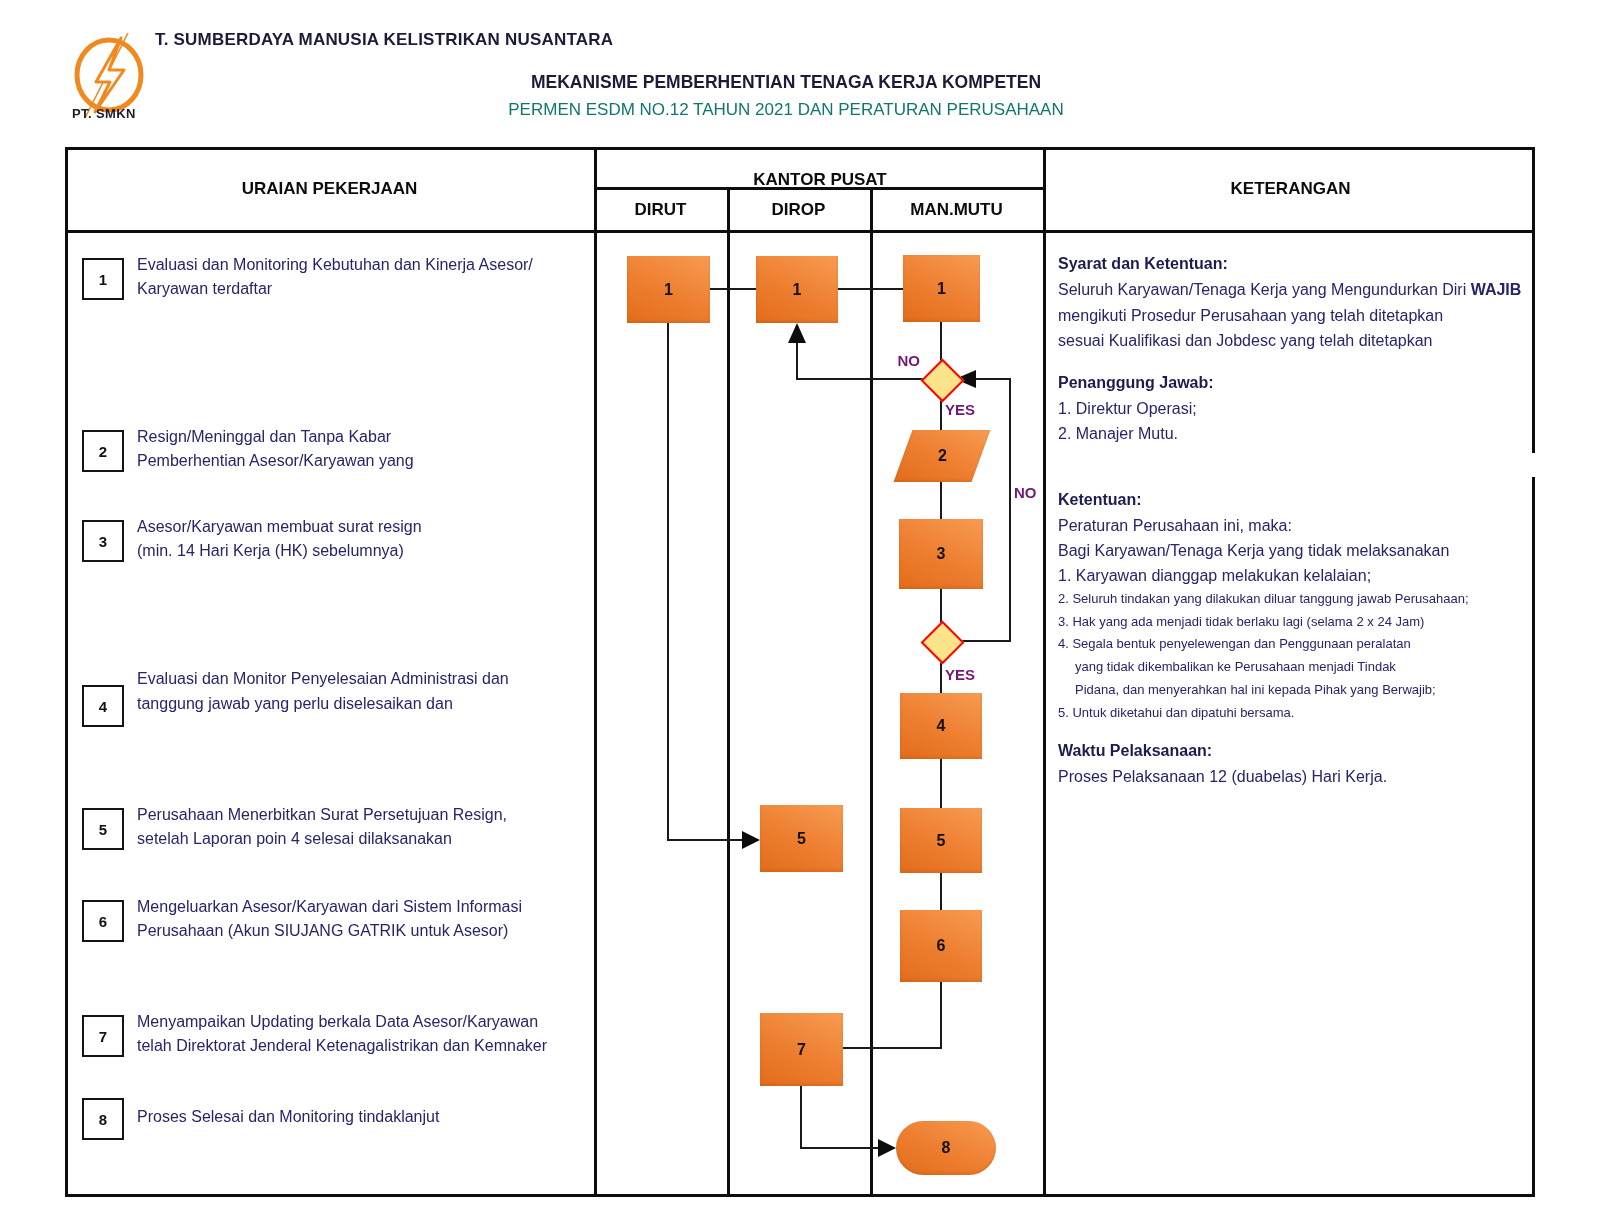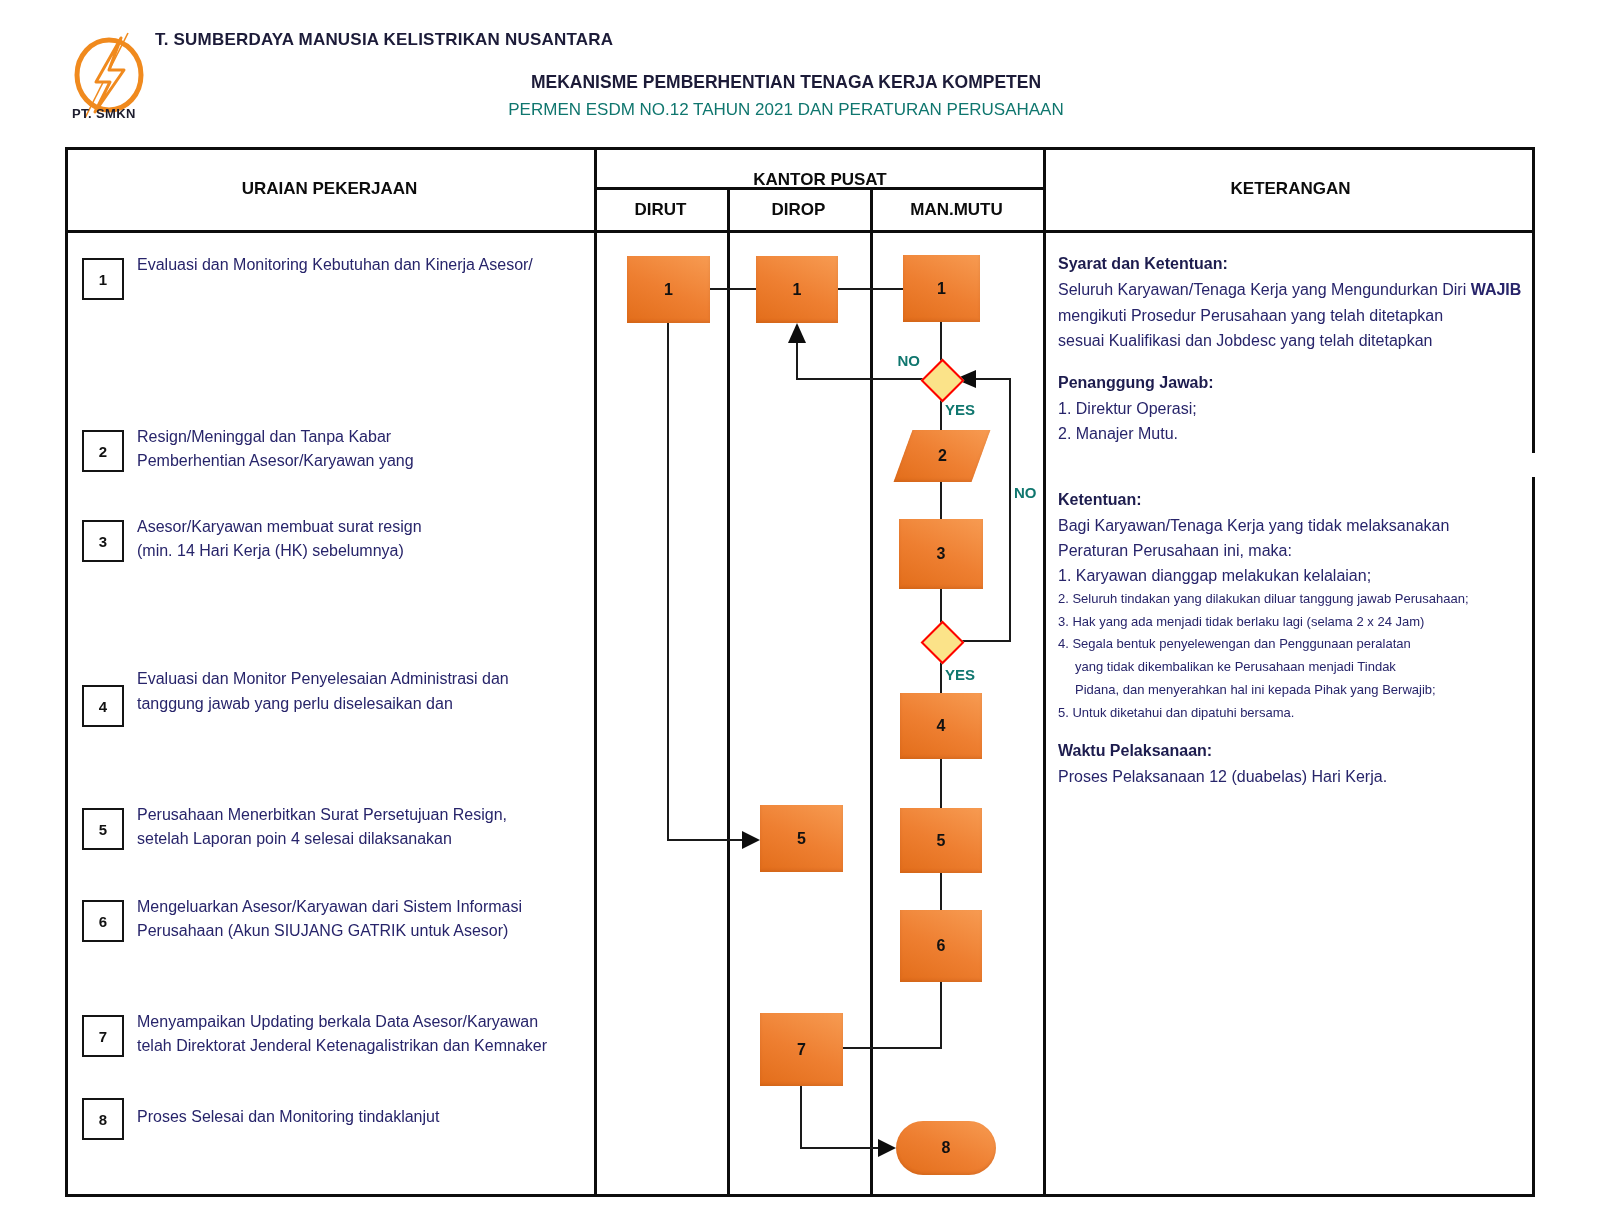--- a/index.html
+++ b/index.html
@@ -24,21 +24,21 @@
   .u-text div{white-space:nowrap;}
   
   .fnode{position:absolute;display:flex;align-items:center;justify-content:center;
          background:linear-gradient(205deg,#f79b52 0%,#ee7f31 52%,#e26d1a 100%);
          color:#111;font-weight:bold;font-size:16px;box-shadow:inset 0 -2px 3px rgba(120,50,0,.15);}
   .stadium{border-radius:27px;}
   .skewed{transform:skewX(-20deg);}
   .skewed span{transform:skewX(20deg);}
   .diamond{position:absolute;width:27px;height:27px;background:#fbe389;border:2.5px solid #fe0000;
            transform:rotate(45deg);}
-  .flabel{position:absolute;font-size:15px;font-weight:bold;color:#0f766e;}
+  .flabel{position:absolute;font-size:15px;font-weight:bold;color:#701a75;}
   
   .ket{position:absolute;left:993px;top:100px;width:482px;color:#27246a;}
   .ket-section{margin:0;}
   .ket-h{font-size:16px;font-weight:bold;color:#1d1c4e;line-height:26px;white-space:nowrap;}
   .ket-line{font-size:16px;line-height:25.5px;white-space:nowrap;}
   .ket-line.first-list{line-height:24.5px;}
   .ket-line.small{font-size:13px;line-height:22.7px;}
   .ket-line.indent{padding-left:17px;}
   .ket-line b{font-weight:bold;}
   svg.connectors{position:absolute;left:0;top:0;}
@@ -79,20 +79,21 @@
     <div class="hlabel" style="left:529px;top:53px;width:133px;">DIRUT</div>
     <div class="hlabel" style="left:662px;top:53px;width:143px;">DIROP</div>
     <div class="hlabel" style="left:805px;top:53px;width:173px;">MAN.MUTU</div>
     <div class="hlabel" style="left:981px;top:32px;width:489px;">KETERANGAN</div>
 
     <div id="uraian-rows">
         <div class="u-row" style="top: 111px;">
           <div class="numbox">1</div>
           <div class="u-text" style="top: -5.5px;">
             <div>Evaluasi dan Monitoring Kebutuhan dan Kinerja Asesor/</div>
+            <div>Karyawan terdaftar</div>
           </div>
         </div>
         <div class="u-row" style="top: 283px;">
           <div class="numbox">2</div>
           <div class="u-text" style="top: -5.5px;">
             <div>Resign/Meninggal dan Tanpa Kabar</div>
             <div>Pemberhentian Asesor/Karyawan yang</div>
           </div>
         </div>
         <div class="u-row" style="top: 373px;">
@@ -211,22 +212,22 @@
           <div class="ket-line"><span>mengikuti Prosedur Perusahaan yang telah ditetapkan</span></div>
           <div class="ket-line"><span>sesuai Kualifikasi dan Jobdesc yang telah ditetapkan</span></div>
         </div>
         <div class="ket-section" style="margin-top: 16px;">
           <div class="ket-h">Penanggung Jawab:</div>
           <div class="ket-line"><span>1. Direktur Operasi;</span></div>
           <div class="ket-line"><span>2. Manajer Mutu.</span></div>
         </div>
         <div class="ket-section" style="margin-top: 40px;">
           <div class="ket-h">Ketentuan:</div>
+          <div class="ket-line"><span>Peraturan Perusahaan ini, maka:</span></div>
           <div class="ket-line"><span>Bagi Karyawan/Tenaga Kerja yang tidak melaksanakan</span></div>
-          <div class="ket-line"><span>Peraturan Perusahaan ini, maka:</span></div>
           <div class="ket-line first-list"><span>1. Karyawan dianggap melakukan kelalaian;</span></div>
           <div class="ket-line small"><span>2. Seluruh tindakan yang dilakukan diluar tanggung jawab Perusahaan;</span></div>
           <div class="ket-line small"><span>3. Hak yang ada menjadi tidak berlaku lagi (selama 2 x 24 Jam)</span></div>
           <div class="ket-line small"><span>4. Segala bentuk penyelewengan dan Penggunaan peralatan</span></div>
           <div class="ket-line small indent"><span>yang tidak dikembalikan ke Perusahaan menjadi Tindak</span></div>
           <div class="ket-line small indent"><span>Pidana, dan menyerahkan hal ini kepada Pihak yang Berwajib;</span></div>
           <div class="ket-line small"><span>5. Untuk diketahui dan dipatuhi bersama.</span></div>
         </div>
         <div class="ket-section" style="margin-top: 14px;">
           <div class="ket-h">Waktu Pelaksanaan:</div>

